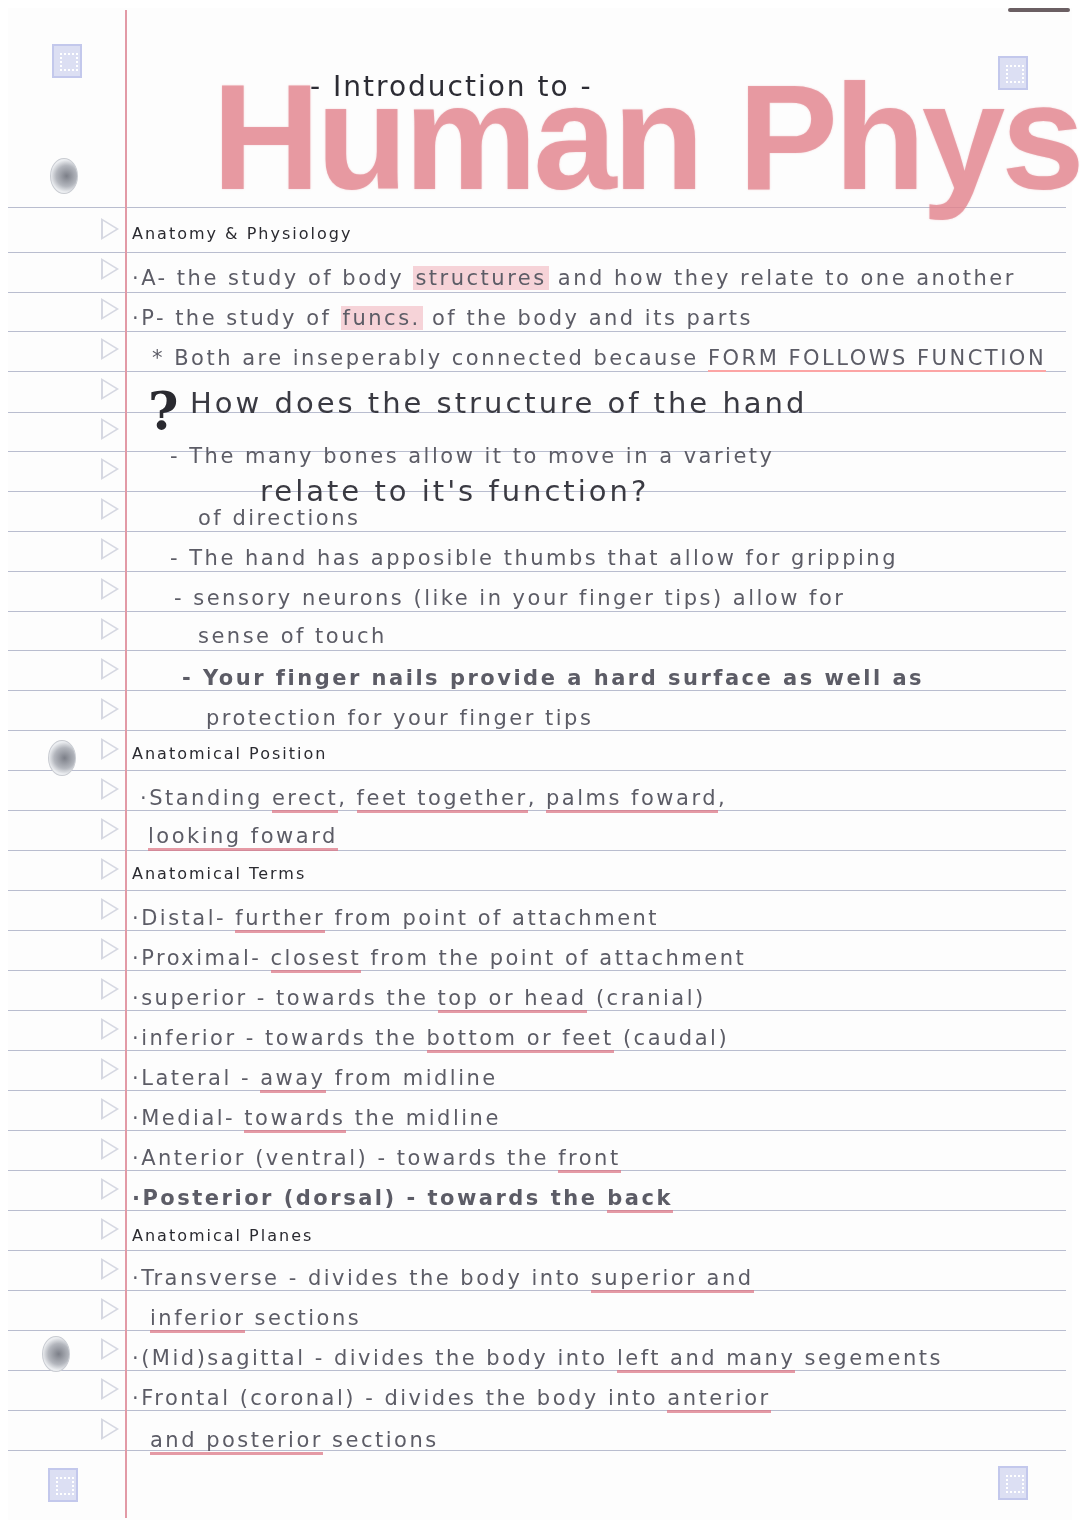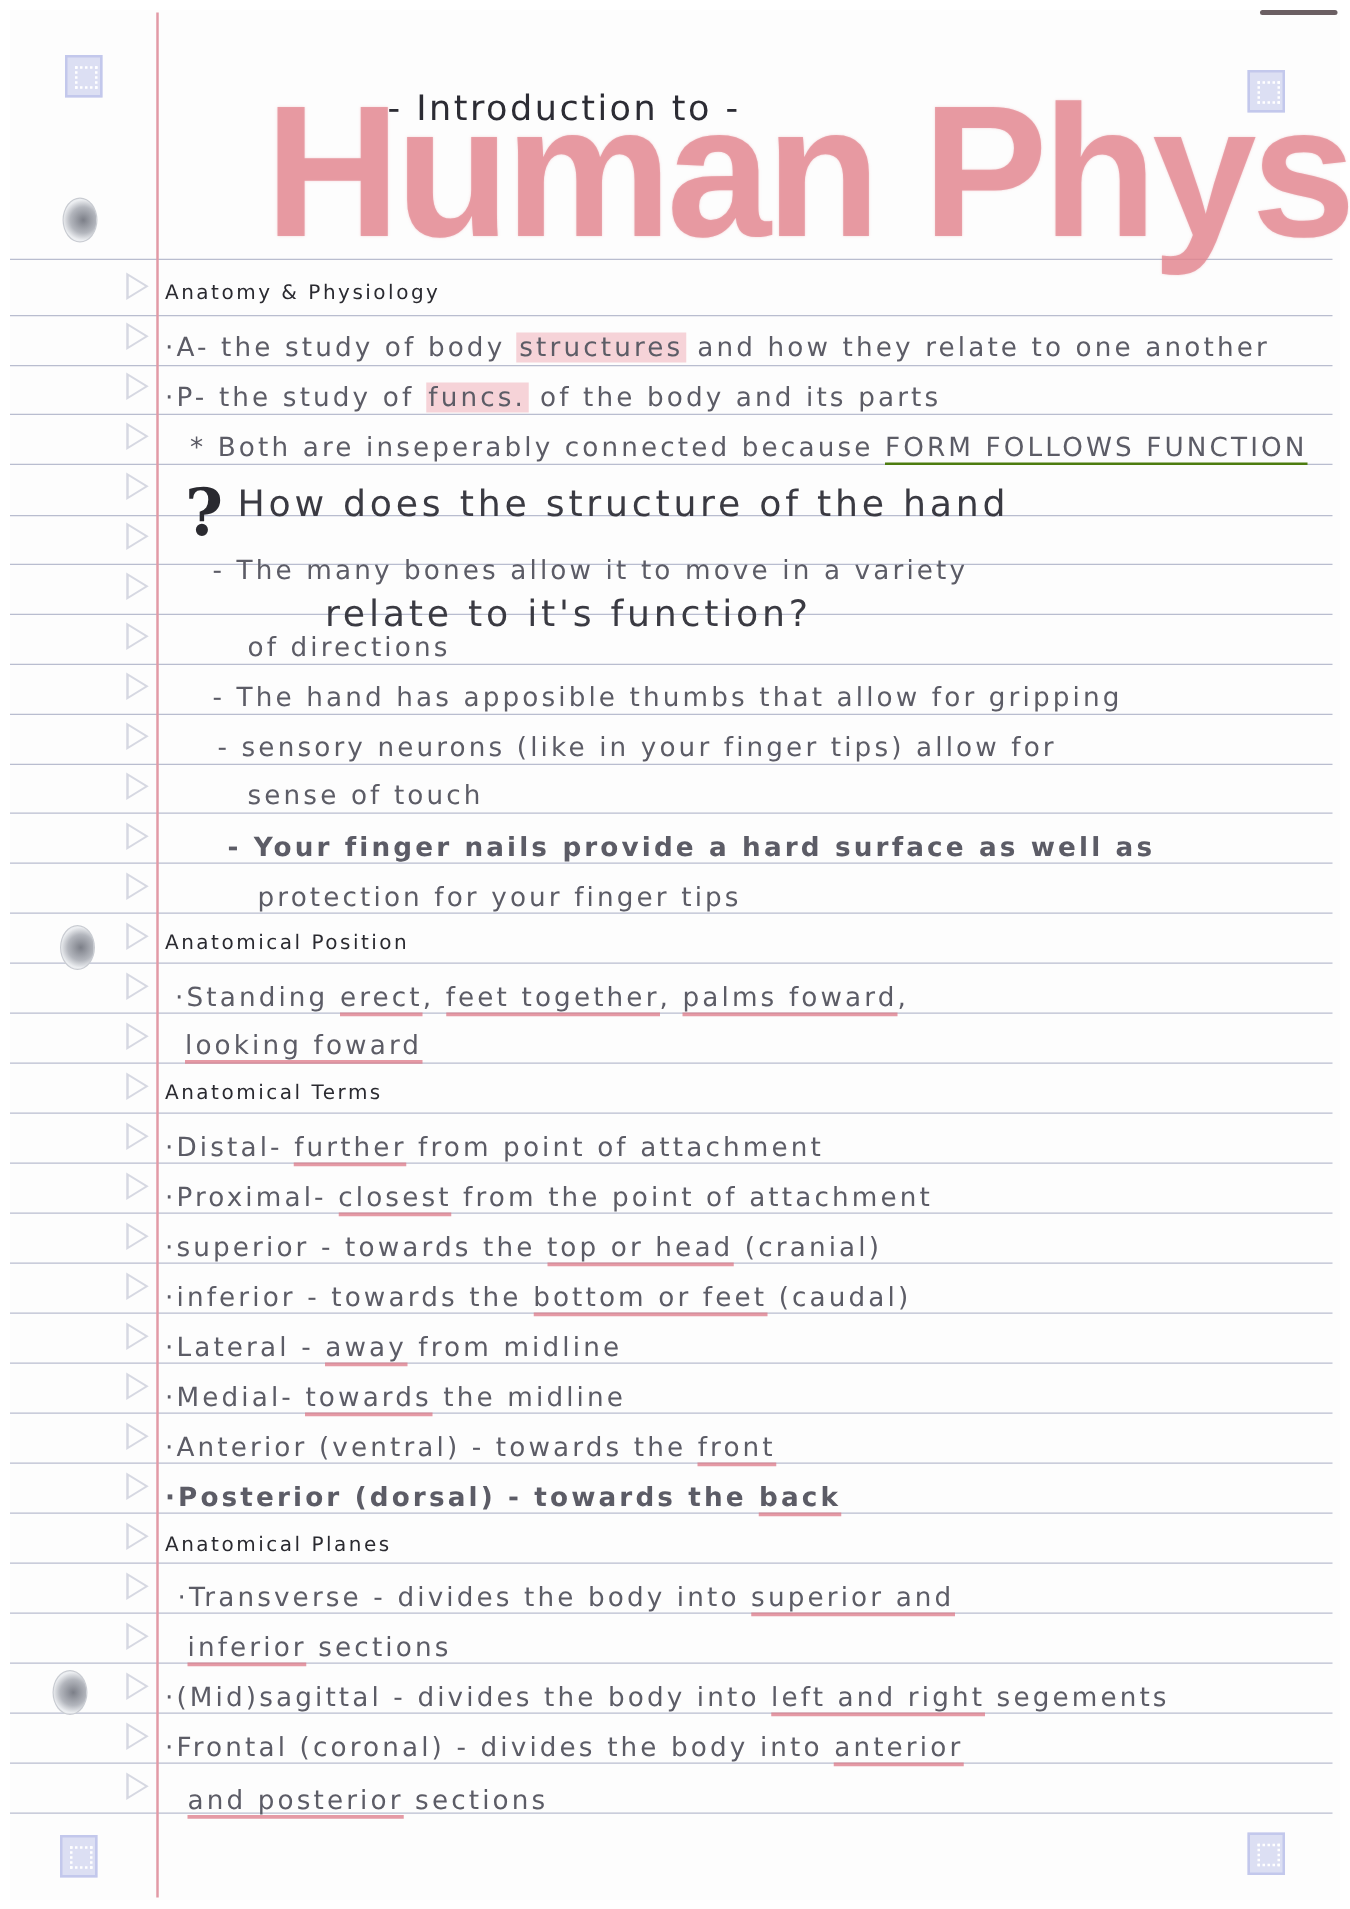--- a/index.html
+++ b/index.html
@@ -60,21 +60,21 @@
       white-space: nowrap;
     }
     .line {
       position: absolute; font-family: "DejaVu Sans", sans-serif; font-size: 21px;
       color: #5c5c66; letter-spacing: 2.5px; white-space: nowrap;
     }
     .heading { color: #2a2a30; font-size: 16px; letter-spacing: 2px; }
     .q { color: #3a3a42; font-size: 29px; letter-spacing: 3px; }
     .hl { background: rgba(238, 160, 170, 0.45); padding: 0 2px; }
     .ul { border-bottom: 3px solid rgba(220, 120, 135, 0.75); }
-    .ul-dark { border-bottom: 2px solid #4d7c0f; }
+    .ul-dark { border-bottom: 2px solid #fca5a5; }
     .qmark {
       position: absolute; left: 148px; top: 380px; font-size: 52px;
       color: #2a2a30; font-family: "DejaVu Serif", serif; font-weight: bold;
     }
   </style>
 </head>
 <body>
 
 <div class="paper"></div>
 <div class="top-smudge"></div>
@@ -197,19 +197,19 @@
 <div class="line" style="left:132px; top:946px;"><span>·Proximal- </span><span class="ul">closest</span><span> from the point of attachment</span></div>
 <div class="line" style="left:132px; top:986px;"><span>·superior - towards the </span><span class="ul">top or head</span><span> (cranial)</span></div>
 <div class="line" style="left:132px; top:1026px;"><span>·inferior - towards the </span><span class="ul">bottom or feet</span><span> (caudal)</span></div>
 <div class="line" style="left:132px; top:1066px;"><span>·Lateral - </span><span class="ul">away</span><span> from midline</span></div>
 <div class="line" style="left:132px; top:1106px;"><span>·Medial- </span><span class="ul">towards</span><span> the midline</span></div>
 <div class="line" style="left:132px; top:1146px;"><span>·Anterior (ventral) - towards the </span><span class="ul">front</span><span></span></div>
 <div class="line" style="left:132px; top:1186px;font-weight:bold;"><span>·Posterior (dorsal) - towards the </span><span class="ul">back</span><span></span></div>
 
 <div class="line heading" style="left:132px; top:1226px;">Anatomical Planes</div>
 
-<div class="line" style="left:142px; top:1266px;text-align:center;"><span>·Transverse - divides the body into </span><span class="ul">superior and</span></div>
+<div class="line" style="left:132px; top:1266px;text-align:center;"><span>·Transverse - divides the body into </span><span class="ul">superior and</span></div>
 <div class="line" style="left:150px; top:1306px;"><span class="ul">inferior</span><span> sections</span></div>
 
-<div class="line" style="left:132px; top:1346px;"><span>·(Mid)sagittal - divides the body into </span><span class="ul">left and right</span><span> segements</span></div>
+<div class="line" style="left:132px; top:1346px;"><span>·(Mid)sagittal - divides the body into </span><span class="ul">left and many</span><span> segements</span></div>
 
 <div class="line" style="left:132px; top:1386px;"><span>·Frontal (coronal) - divides the body into </span><span class="ul">anterior</span></div>
 <div class="line" style="left:150px; top:1428px;text-align:right;"><span class="ul">and posterior</span><span> sections</span></div>
 
 </body></html>

